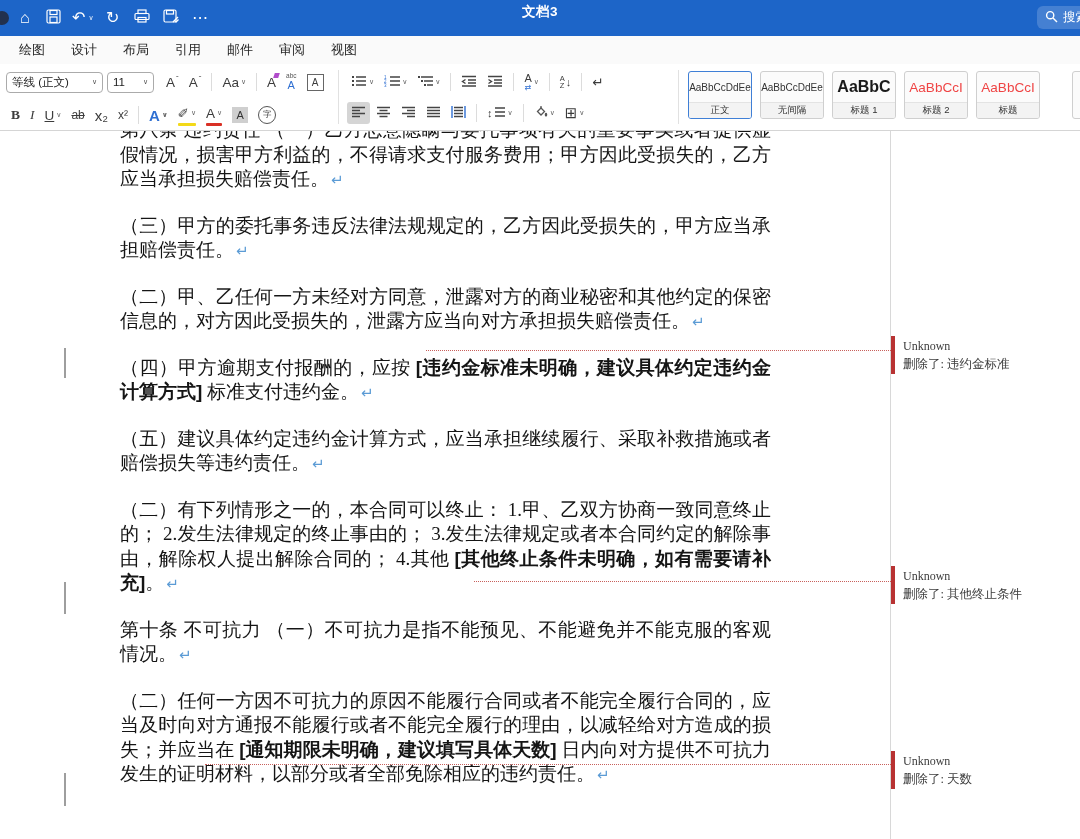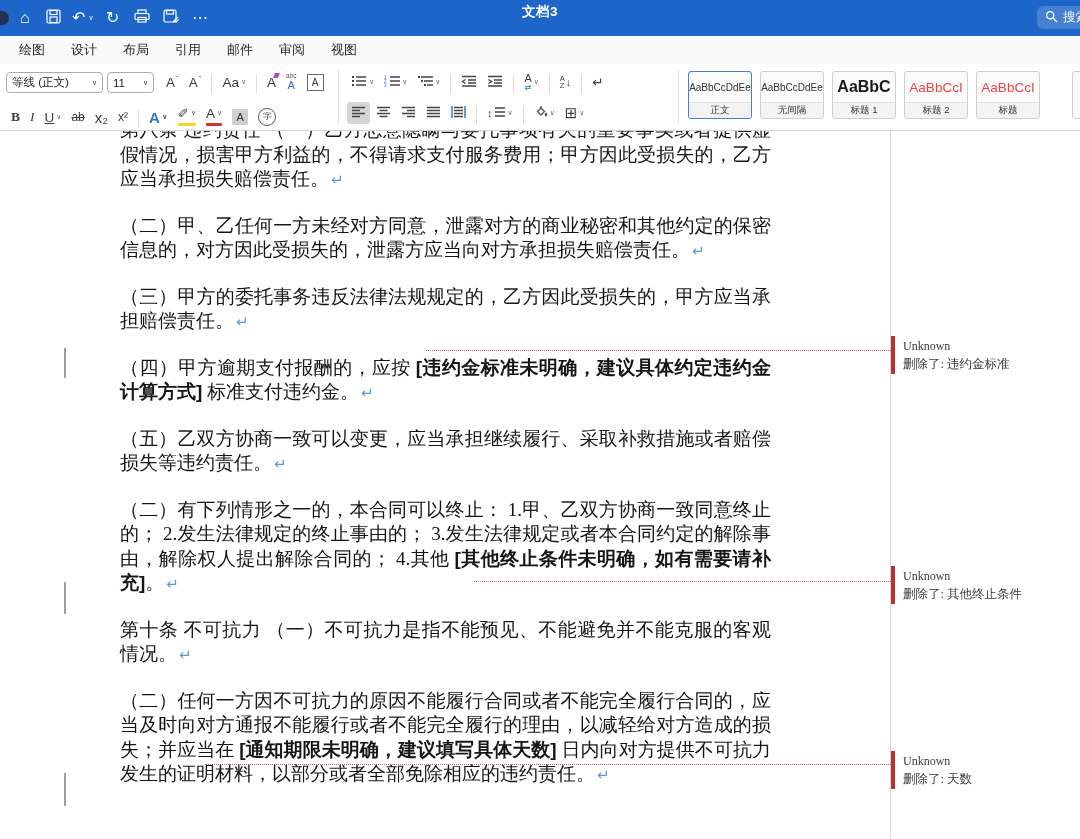--- a/index.html
+++ b/index.html
@@ -17,21 +17,21 @@
   .search-box{position:absolute;left:1037px;top:6px;height:23px;width:80px;border-radius:6px;
               background:rgba(255,255,255,.18);display:flex;align-items:center;padding-left:8px;color:#fff;}
   .search-label{font-size:12.5px;margin-left:5px;color:#fff;}
 
   
   .tabsrow{position:absolute;left:0;top:36px;width:1080px;height:28px;background:#fafafa;display:flex;align-items:center;padding-left:6px;box-sizing:border-box;}
   .rtab{font-size:13px;color:#262626;padding:8px 13px;line-height:28px;cursor:default;}
 
   
   .ribbon{position:absolute;left:0;top:64px;width:1080px;height:67px;background:#fff;border-bottom:1px solid #d5d5d5;box-sizing:border-box;}
-  .rrow{position:absolute;display:flex;align-items:flex-end;}
+  .rrow{position:absolute;display:flex;align-items:center;}
   .combo{height:21px;border:1px solid #ababab;border-radius:4px;background:#fff;display:flex;align-items:center;
          justify-content:space-between;font-size:11.5px;color:#222;padding:0 5px;box-sizing:border-box;}
   .combo .chev{font-size:7px;color:#555;margin-left:4px;}
   .rbtn{height:22px;display:inline-flex;align-items:center;justify-content:center;padding:0 4px;margin:0 1px;
         font-size:13.5px;color:#3c3c3c;border-radius:3px;position:relative;}
   .rbtn.sel{background:#d5d5d5;}
   .chev-s{font-size:7px;color:#666;margin-left:2px;}
   .vdiv{width:1px;height:18px;background:#dcdcdc;margin:0 5px;}
   .gdiv{position:absolute;top:6px;width:1px;height:54px;background:#e1e1e1;}
   .supmark{font-size:8px;margin-left:1px;margin-top:-8px;}
@@ -374,24 +374,24 @@
     <span class="st-sample samp-h2">AaBbCcI</span>
     <span class="st-label">标题</span>
   </div>
   <div class="stylecard" style="left:1072px;width:20px"></div>
 </div>
 
 <div class="docarea">
 
   <div class="doctext">
       <p><span>第八条 违约责任 （一）乙方恶意隐瞒与委托事项有关的重要事实或者提供虚假情况，损害甲方利益的，不得请求支付服务费用；甲方因此受损失的，乙方应当承担损失赔偿责任。</span><span class="eop">↵</span></p>
+      <p><span>（三）甲方的委托事务违反法律法规规定的，乙方因此受损失的，甲方应当承担赔偿责任。</span><span class="eop">↵</span></p>
       <p><span>（二）甲、乙任何一方未经对方同意，泄露对方的商业秘密和其他约定的保密信息的，对方因此受损失的，泄露方应当向对方承担损失赔偿责任。</span><span class="eop">↵</span></p>
-      <p><span>（三）甲方的委托事务违反法律法规规定的，乙方因此受损失的，甲方应当承担赔偿责任。</span><span class="eop">↵</span></p>
       <p><span>（四）甲方逾期支付报酬的，应按 </span><span class="run-b">[违约金标准未明确，建议具体约定违约金计算方式]</span><span> 标准支付违约金。</span><span class="eop">↵</span></p>
-      <p><span>（五）乙双方协商一致可以变更，应当承担继续履行、采取补救措施或者赔偿损失等违约责任。</span><span class="eop">↵</span></p>
+      <p><span>（五）建议具体约定违约金计算方式，应当承担继续履行、采取补救措施或者赔偿损失等违约责任。</span><span class="eop">↵</span></p>
       <p><span>（二）有下列情形之一的，本合同可以终止： 1.甲、乙双方协商一致同意终止的； 2.发生法律规定的终止事由的； 3.发生法律规定或者本合同约定的解除事由，解除权人提出解除合同的； 4.其他 </span><span class="run-b">[其他终止条件未明确，如有需要请补充]</span><span>。</span><span class="eop">↵</span></p>
       <p><span>第十条 不可抗力 （一）不可抗力是指不能预见、不能避免并不能克服的客观情况。</span><span class="eop">↵</span></p>
       <p><span>（二）任何一方因不可抗力的原因不能履行合同或者不能完全履行合同的，应当及时向对方通报不能履行或者不能完全履行的理由，以减轻给对方造成的损失；并应当在 </span><span class="run-b">[通知期限未明确，建议填写具体天数]</span><span> 日内向对方提供不可抗力发生的证明材料，以部分或者全部免除相应的违约责任。</span><span class="eop">↵</span></p>
     </div>
 
   <div class="chbar-left" style="top:217px;height:30px"></div>
   <div class="chbar-left" style="top:451px;height:32px"></div>
   <div class="chbar-left" style="top:642px;height:33px"></div>
 
   <div class="sep-line"></div>

